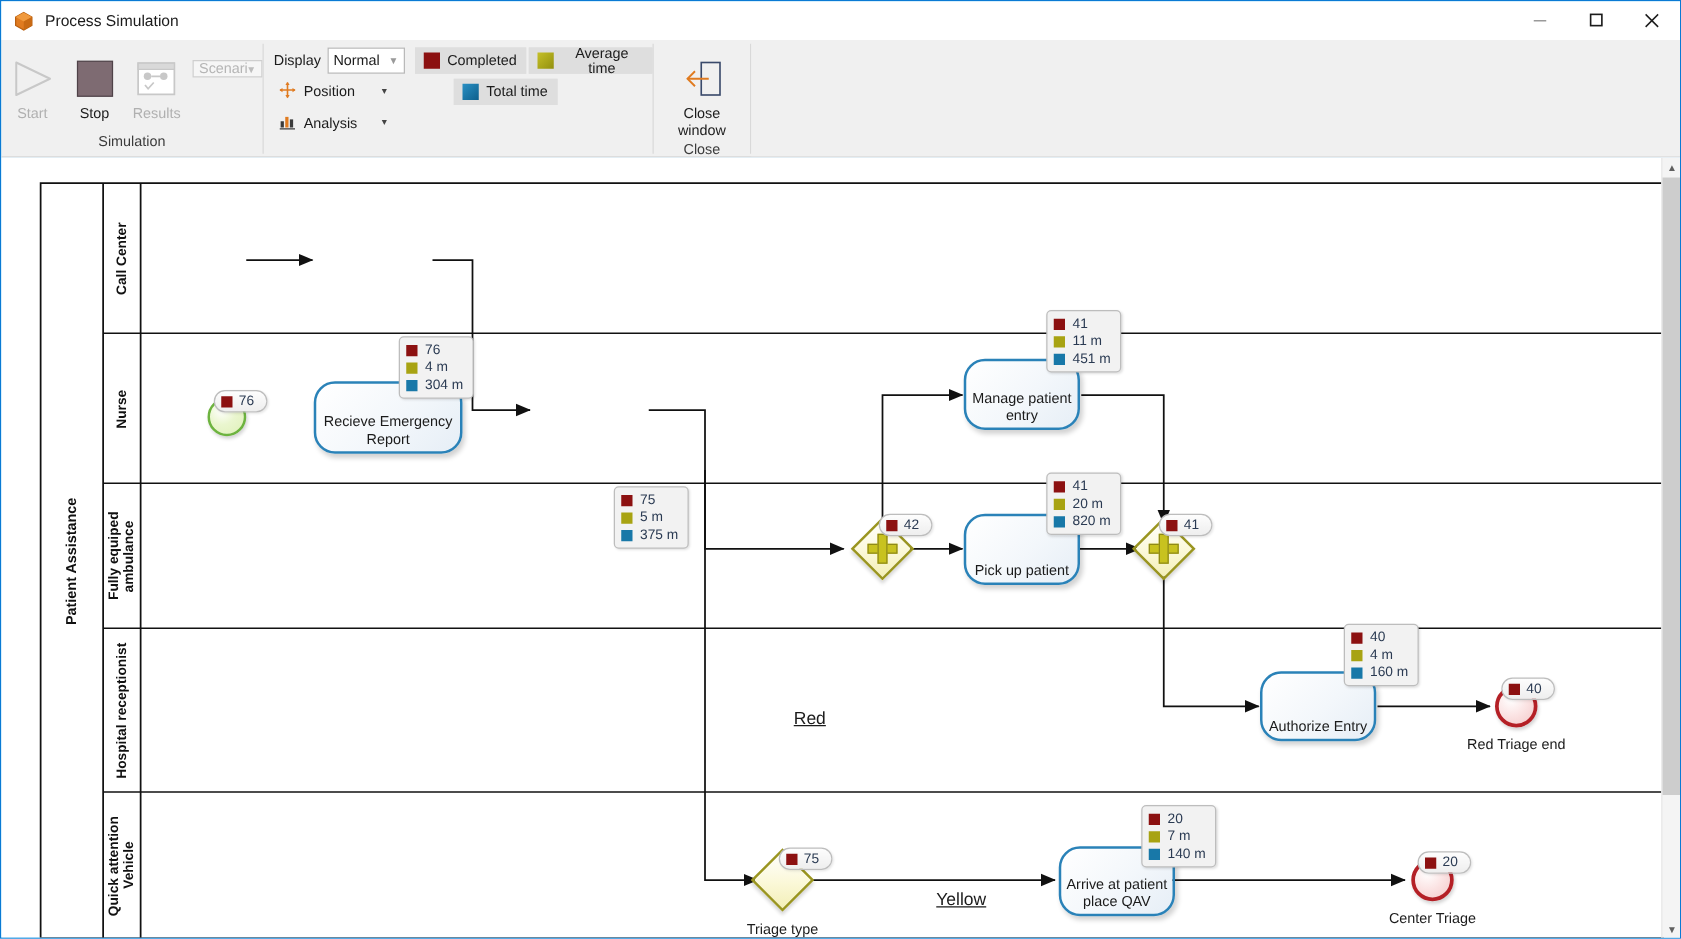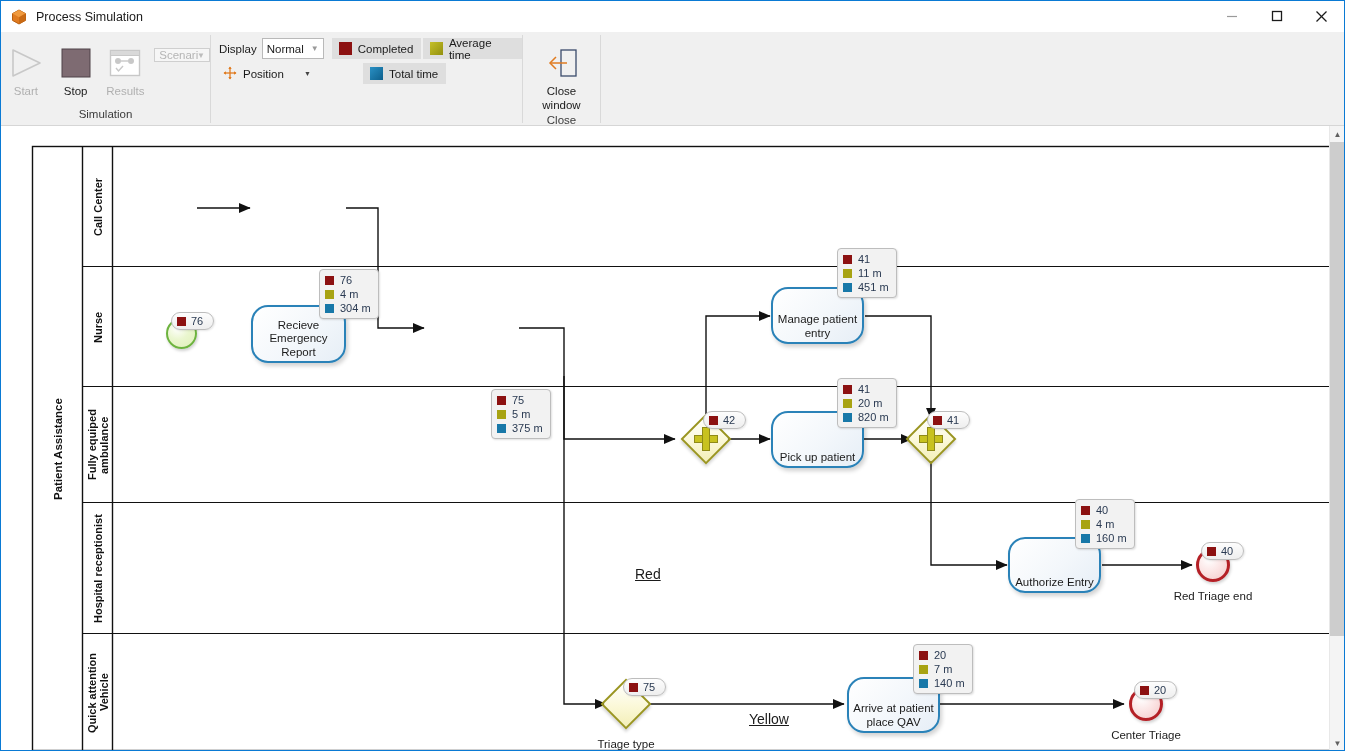--- a/index.html
+++ b/index.html
@@ -282,21 +282,21 @@
         <div class="rtd-row" style="height:25px;">
           <span class="rtd-label">Display</span>
           <div class="disp-combo">
             <span>Normal</span>
             <span class="arr">▼</span>
           </div>
           <div class="tglbtn" style="margin-left:8px;">
             <span class="swatch" style="background:#8c1111"></span>
             <span>Completed</span>
           </div>
-          <div class="tglbtn" style="margin-left:2px;">
+          <div class="tglbtn" style="margin-left:2px;text-align:center;">
             <span class="swatch" style="background:linear-gradient(135deg,#c5c028,#93900f)"></span>
             <span>Average time</span>
           </div>
         </div>
         <div class="rtd-row" style="height:25px;">
           <div class="smallbtn" style="width:98px;">
             <span>
               <svg width="14" height="14" viewBox="0 0 14 14">
                 <line x1="7" y1="1" x2="7" y2="13" stroke="#e07b20" stroke-width="1.3"></line>
                 <line x1="1" y1="7" x2="13" y2="7" stroke="#e07b20" stroke-width="1.3"></line>
@@ -307,20 +307,34 @@
               </svg>
             </span>
             <span>Position</span>
             <span class="dropcaret">▼</span>
           </div>
           <div class="tglbtn" style="margin-left:46px; padding-left:6px;">
             <span class="swatch" style="background:linear-gradient(135deg,#2a90c4,#0d5f8c)"></span>
             <span>Total time</span>
           </div>
         </div>
+        <div class="rtd-row" style="height:25px;">
+          <div class="smallbtn" style="width:98px;">
+            <span>
+              <svg width="14" height="14" viewBox="0 0 14 14">
+                <rect x="1.5" y="7" width="2.6" height="5" fill="#3b3b3b"></rect>
+                <rect x="5.2" y="3.5" width="2.6" height="8.5" fill="#e07b20"></rect>
+                <rect x="8.9" y="5.5" width="2.6" height="6.5" fill="#3b3b3b"></rect>
+                <line x1="0.8" y1="13" x2="13" y2="13" stroke="#3b3b3b" stroke-width="1"></line>
+              </svg>
+            </span>
+            <span>Analysis</span>
+            <span class="dropcaret">▼</span>
+          </div>
+        </div>
       </div>
     </div>
 
     <div class="rsep"></div>
 
     <div class="rgroup" id="grp-close">
       <div class="rgroup-body" style="justify-content:center;">
         <div class="bigbtn" style="width:77px;">
           <span class="glyph">
             <svg width="34" height="32" viewBox="0 0 34 32">
@@ -396,21 +410,21 @@
       <div class="lane-label" style="left:82px; top:261px; width:29px; height:116px;">Fully equiped ambulance</div>
       <div class="lane-label" style="left:82px; top:377px; width:29px; height:131px;">Hospital receptionist</div>
       <div class="lane-label" style="left:82px; top:508px; width:29px; height:117px;">Quick attention Vehicle</div>
 
       <div class="node start-ev" style="left:165px; top:192px;"></div>
       <div class="pill" style="left:170px; top:186px;">
         <span class="sw" style="background:#8c1111"></span>
         <span>76</span>
       </div>
 
-      <div class="node task" style="left:250px; top:179px; width:95px; height:58px;">
+      <div class="node task" style="left:250px; top:179px; width:119px; height:58px;">
         <span>Recieve Emergency Report</span>
       </div>
       <div class="badge" style="left:318px; top:143px;">
         <div class="row">
           <span class="sw" style="background:#8c1111"></span>
           <span>76</span>
         </div>
         <div class="row">
           <span class="sw" style="background:#a8a312"></span>
           <span>4 m</span>

